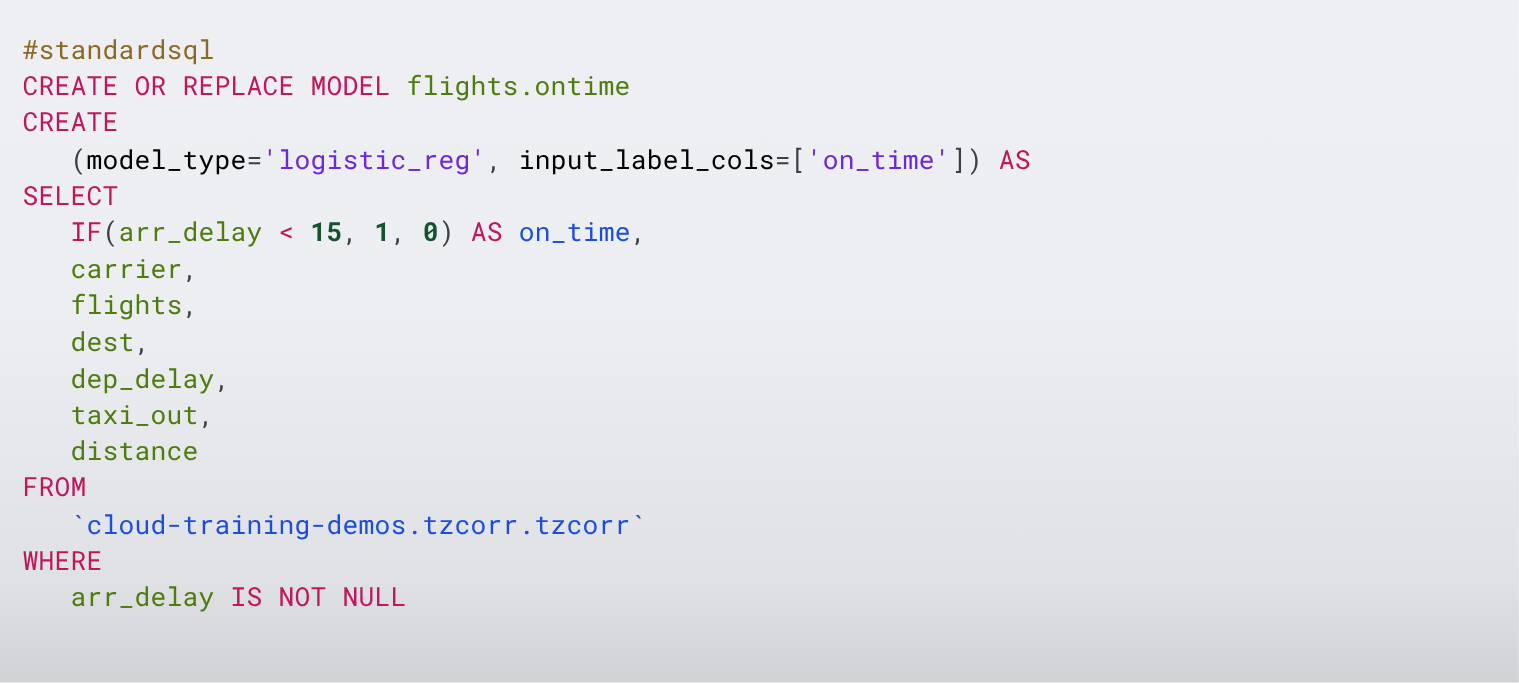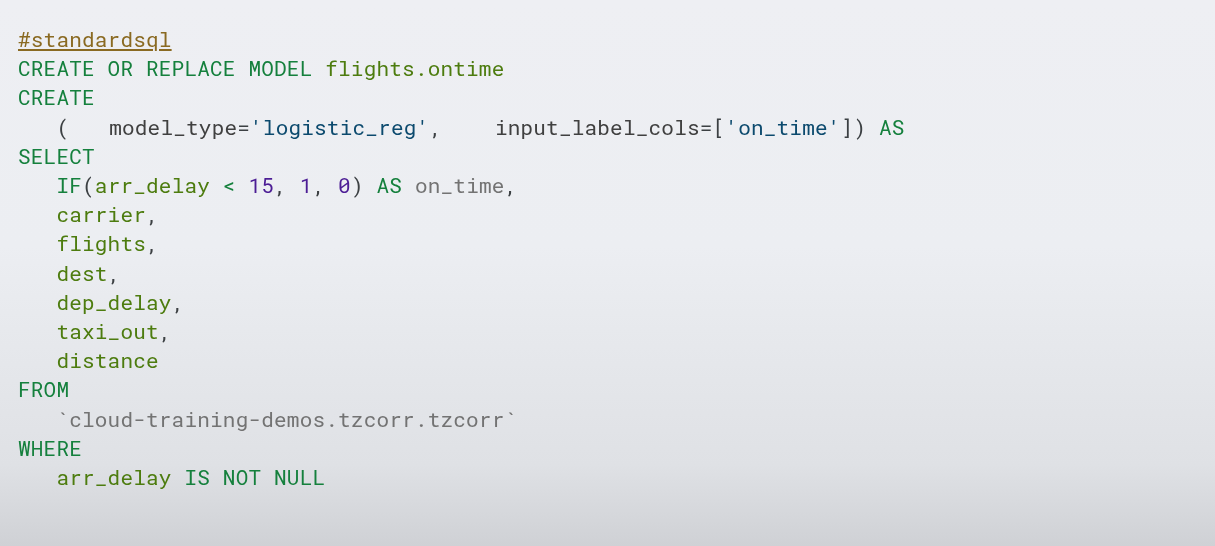--- a/index.html
+++ b/index.html
@@ -17,28 +17,28 @@
     letter-spacing: 0.2px;
     color: #3c4043;
   }
   pre.code {
     margin: 0;
     padding: 25px 18px 0 18px;
     white-space: pre;
     font-family: inherit;
   }
   .tok  { display: inline; }
-  .comment  { color: #8a6a22; text-decoration: underline; }
-  .keyword  { color: #15803d; text-align: right; }
+  .comment  { color: #8a6a22; }
+  .keyword  { color: #be185d; text-align: right; }
   .ident    { color: #4d7c0f; }
   .punct    { color: #3c4043; }
-  .param    { color: #404040; margin-left: 40px; }
-  .string   { color: #0c4a6e; }
-  .number   { color: #4c1d95; }
-  .plain    { color: #737373; }
+  .param    { color: #000000; }
+  .string   { color: #6d28d9; }
+  .number   { color: #14532d; font-weight: bold; }
+  .plain    { color: #1d4ed8; }
 </style>
 </head>
 <body>
 
 <pre class="code"><span class="tok comment">#standardsql</span>
 <span class="tok keyword">CREATE OR REPLACE MODEL </span><span class="tok ident">flights.ontime</span>
 <span class="tok keyword">CREATE</span>
 <span class="tok punct">   (</span><span class="tok param">model_type</span><span class="tok punct">=</span><span class="tok string">'logistic_reg'</span><span class="tok punct">, </span><span class="tok param">input_label_cols</span><span class="tok punct">=[</span><span class="tok string">'on_time'</span><span class="tok punct">]) </span><span class="tok keyword">AS</span>
 <span class="tok keyword">SELECT</span>
 <span class="tok plain">   </span><span class="tok keyword">IF</span><span class="tok punct">(</span><span class="tok ident">arr_delay </span><span class="tok keyword">&lt; </span><span class="tok number">15</span><span class="tok punct">, </span><span class="tok number">1</span><span class="tok punct">, </span><span class="tok number">0</span><span class="tok punct">) </span><span class="tok keyword">AS </span><span class="tok plain">on_time</span><span class="tok punct">,</span>

